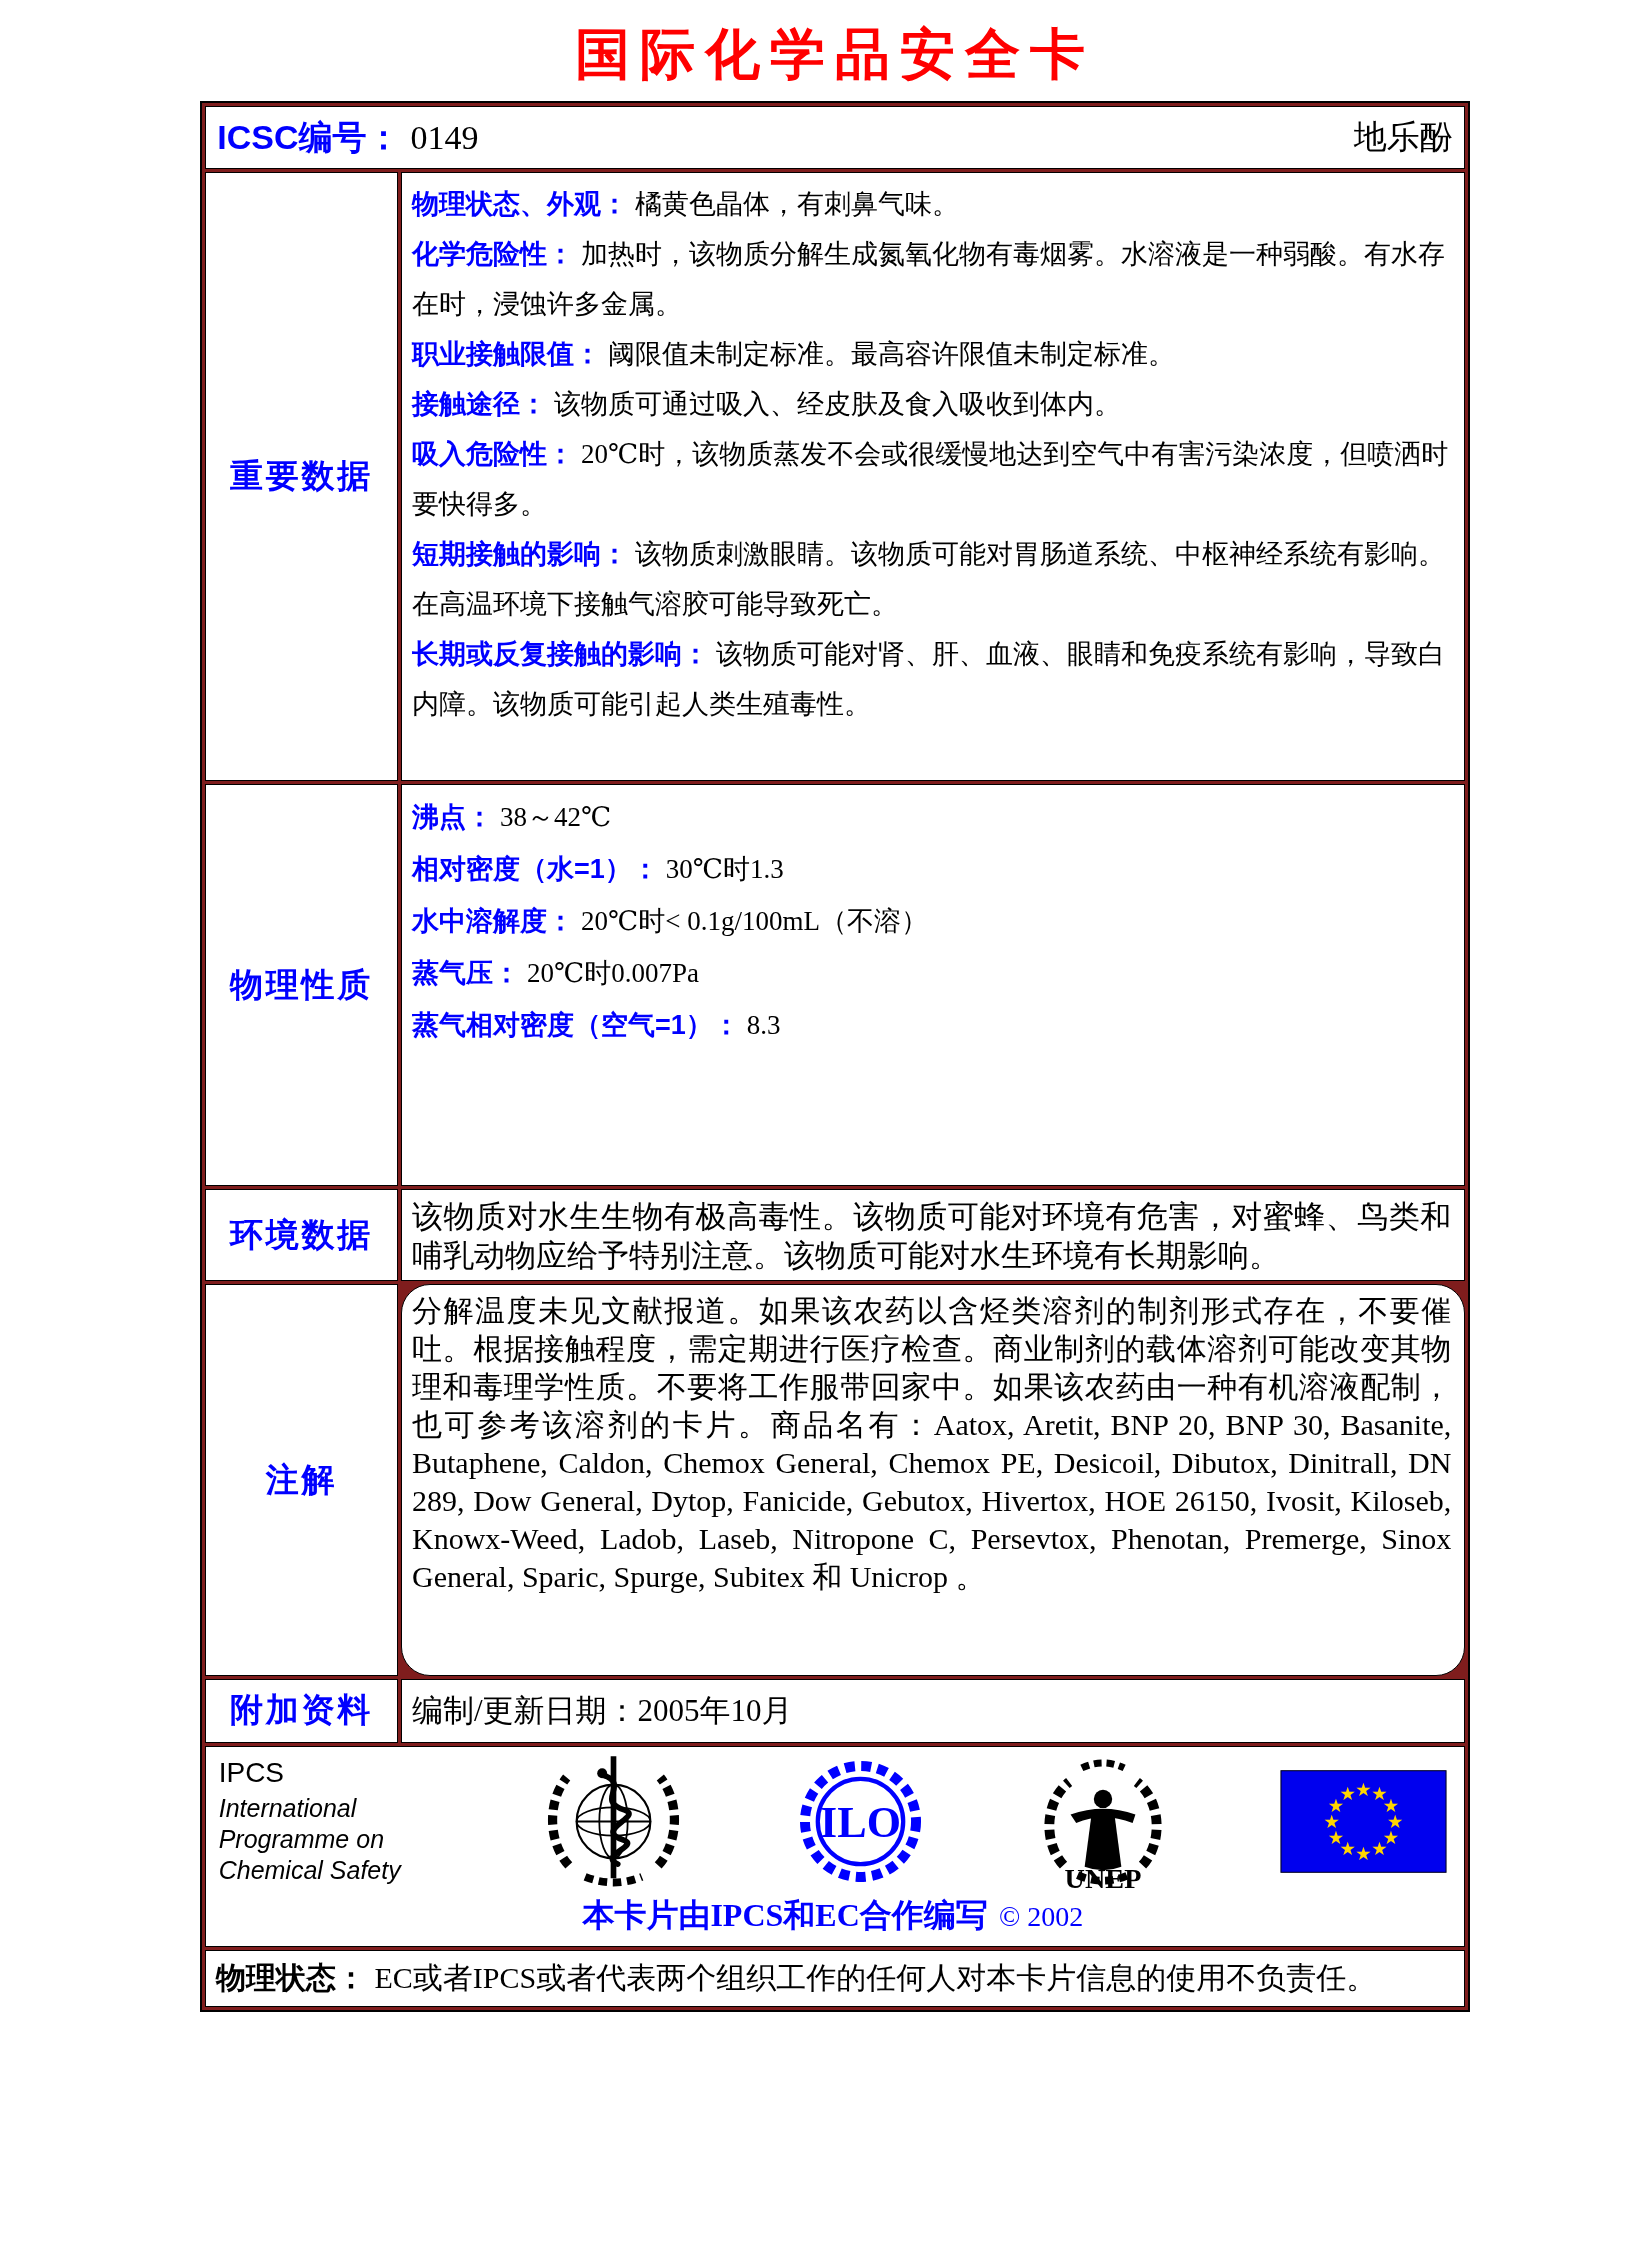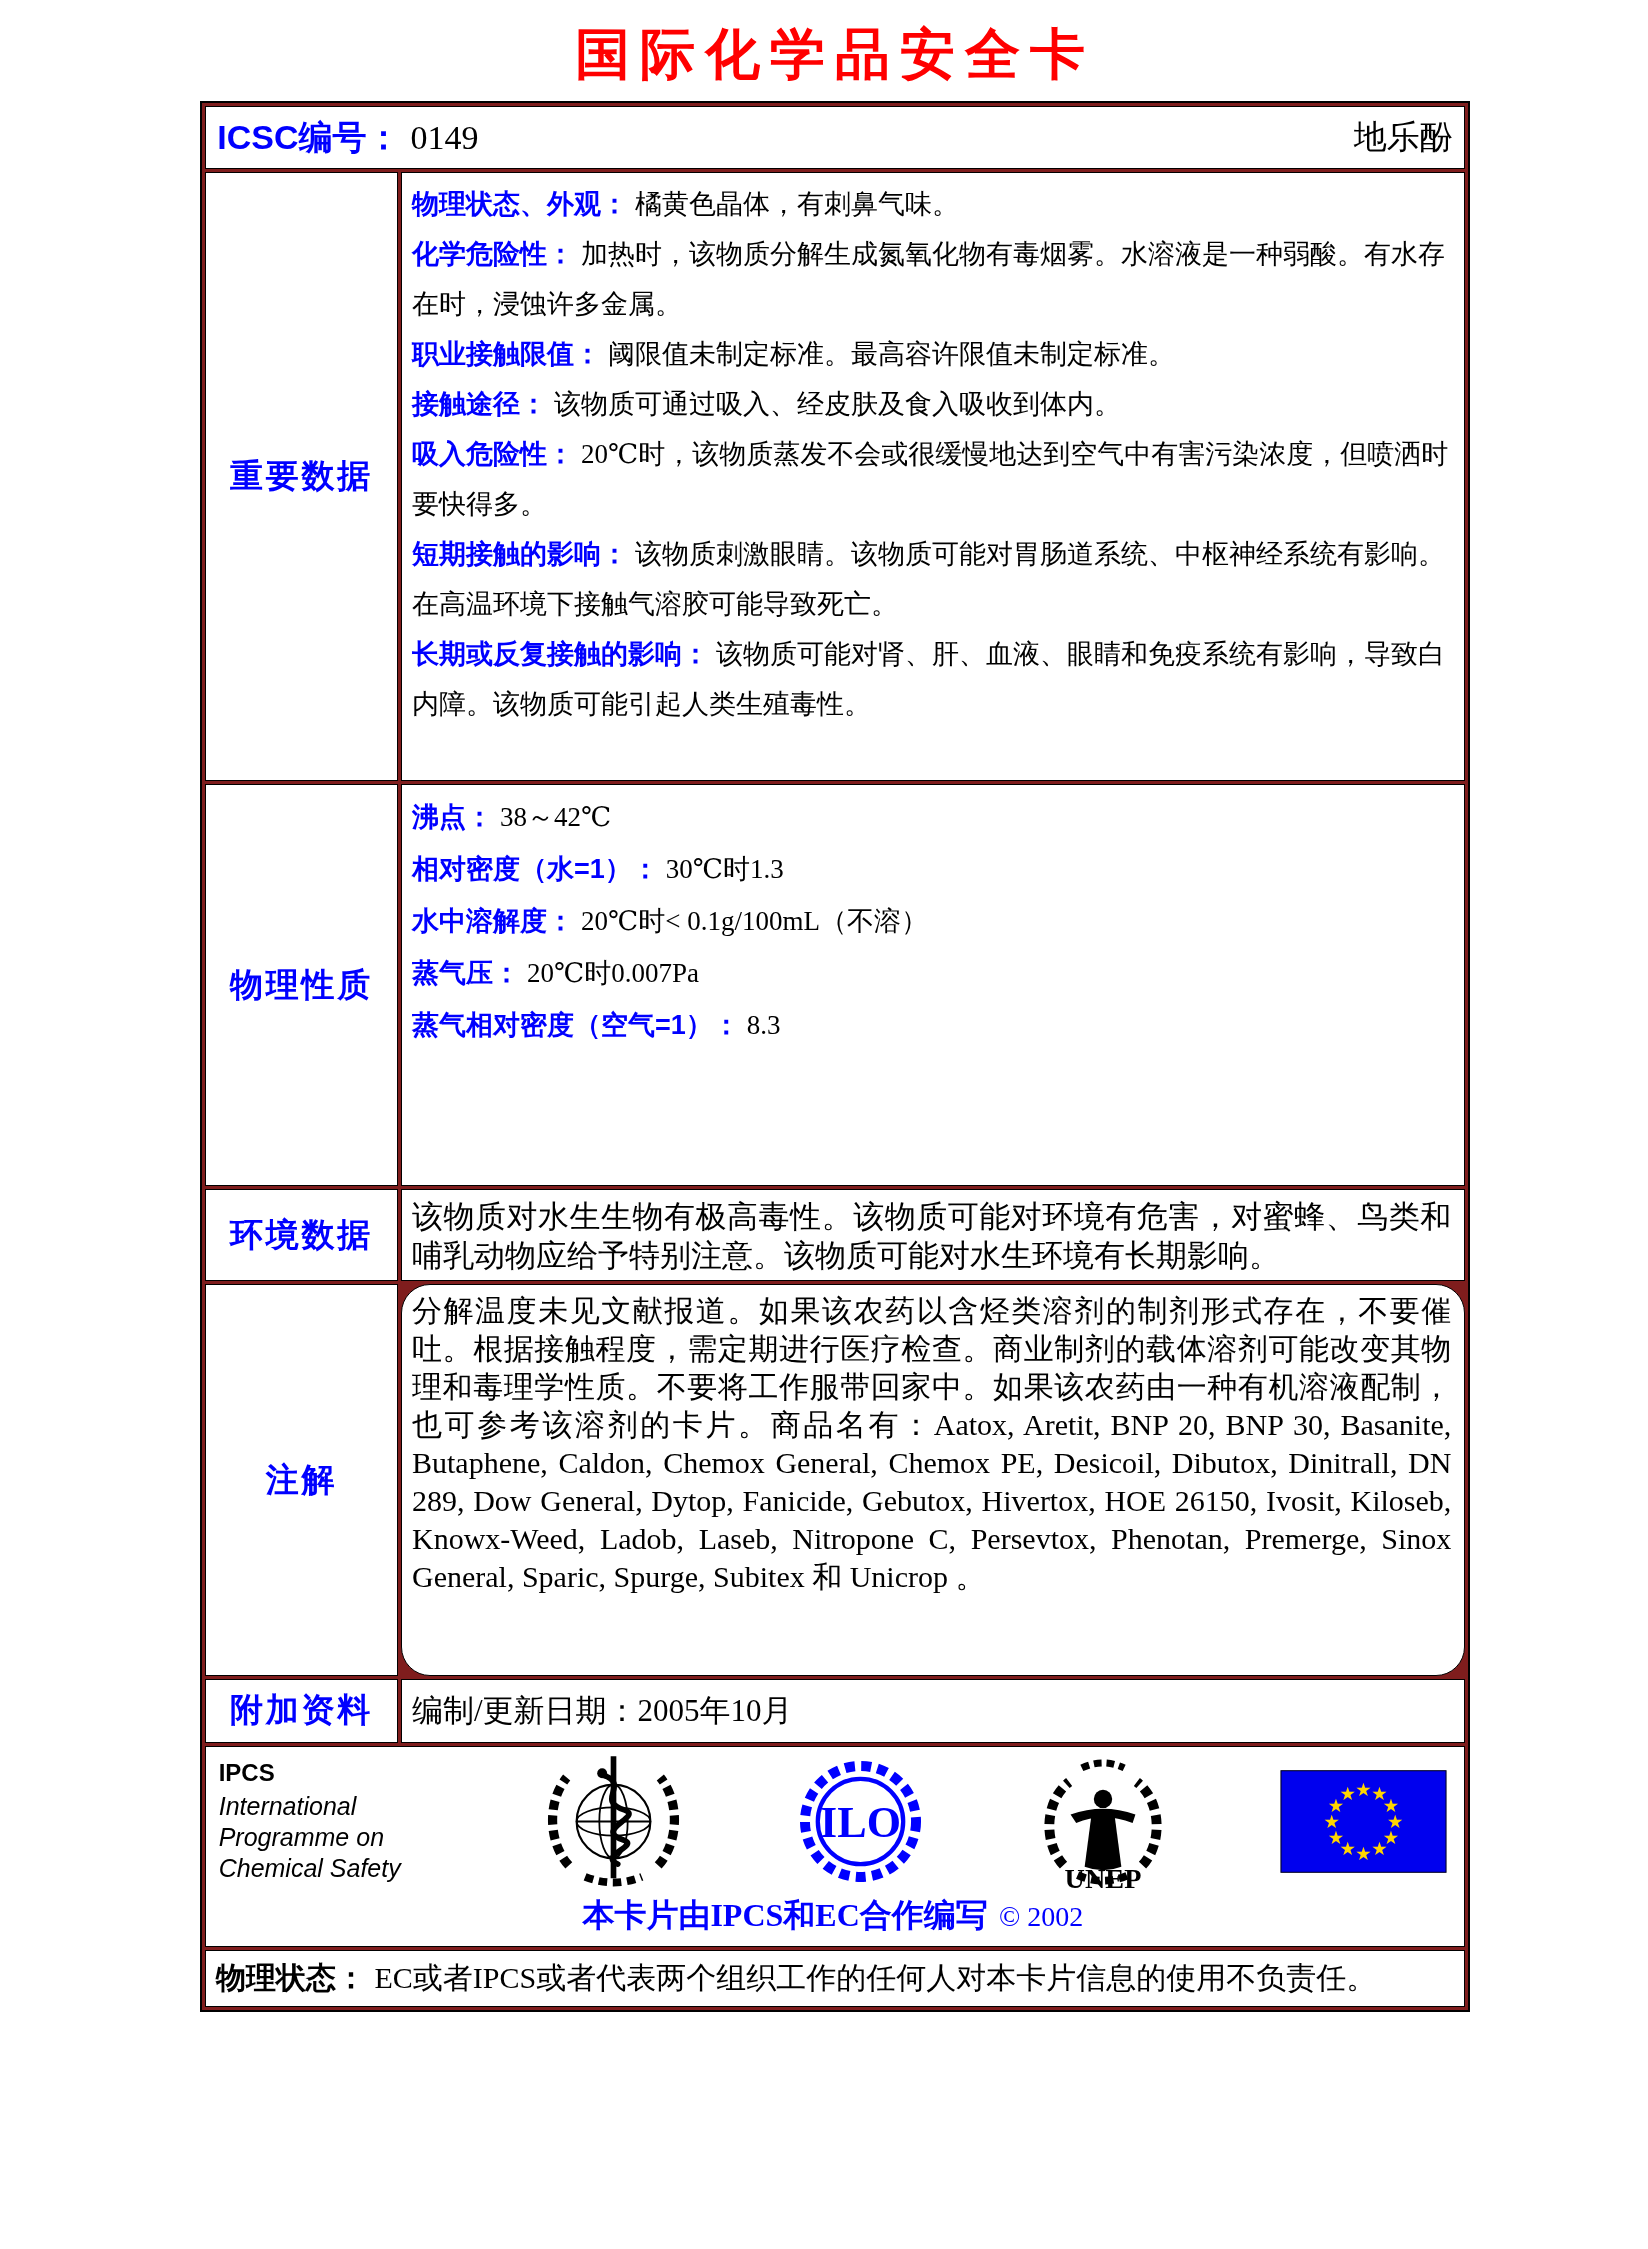--- a/index.html
+++ b/index.html
@@ -39,21 +39,21 @@
   td.important-cell{height:596px;}
   td.physical-cell{height:388px;line-height:52px;}
   td.env-cell{font-size:31px;line-height:39px;text-align:justify;padding-top:7px;}
   td.notes-cell{height:377px;font-size:30px;line-height:38px;text-align:justify;padding-top:7px;border-radius:29px;}
   td.addinfo-cell{height:41px;font-size:31px;vertical-align:middle;}
 
   
   td.footer-cell{height:190px;padding:5.7px 17px 4.2px 12.7px;}
   .logos-row{display:flex;align-items:center;justify-content:space-between;height:139px;}
   .ipcs-block{font-family:"Liberation Sans","DejaVu Sans",sans-serif;width:212px;}
-  .ipcs-acronym{font-size:24px;font-weight:bold;margin-bottom:4.2px;}
+  .ipcs-acronym{font-size:28px;font-weight:normal;margin-bottom:4.2px;}
   .ipcs-line{font-size:25px;line-height:31px;font-style:italic;}
   .unep-wrap{text-align:center;}
   .credit-line{text-align:center;margin-top:2.8px;font-size:32px;}
   .credit-main{color:#0000FF;font-weight:bold;
                font-family:"Liberation Serif","DejaVu Serif",serif;}
   .credit-copy{color:#0000FF;font-size:28px;font-weight:normal;padding-left:11.3px;}
 
   
   td.legal-cell{height:41px;vertical-align:middle;padding:7px 10px;font-size:30px;}
   .legal-label{color:#000;font-weight:bold;

